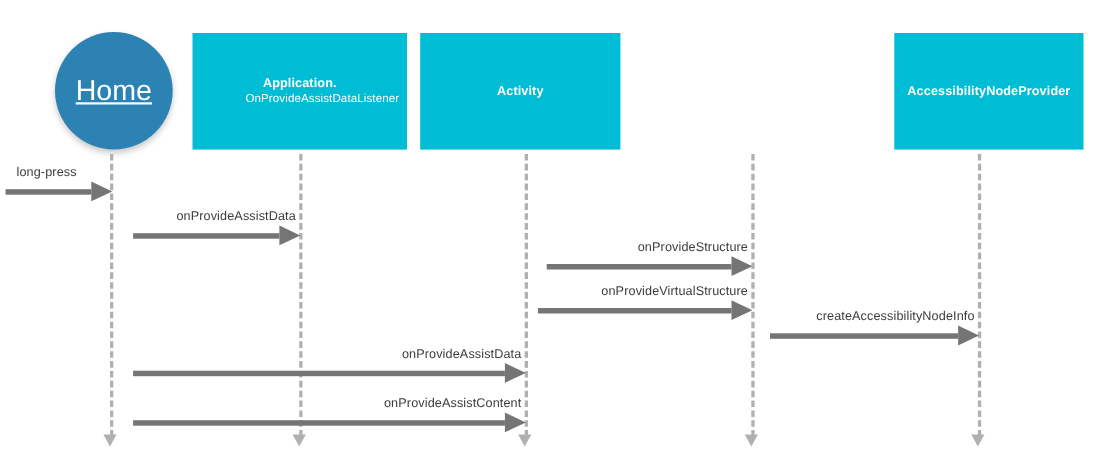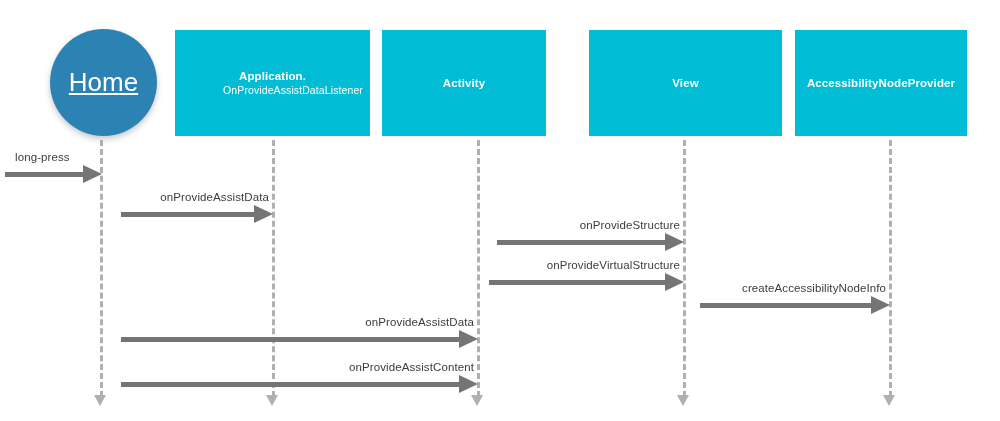--- a/index.html
+++ b/index.html
@@ -116,33 +116,28 @@
     <span>Home</span>
   </div>
 
   <div class="participant-box" style="left:175px; top:30px; width:195px; height:106px;">
     <div class="pb-label">
       <span>Application.</span>
       <span class="pb-sub">OnProvideAssistDataListener</span>
     </div>
   </div>
 
-  <div class="participant-box" style="left:382px; top:30px; width:164px; height:106px;">
+  <div class="participant-box" style="left:382px; top:30px; width:182px; height:106px;">
     <div class="pb-label">
       <span>Activity</span>
     </div>
   </div>
 
-  <div class="participant-box" style="left:589px; top:30px; width:193px; height:106px;">
-    <div class="pb-label">
-      <span>View</span>
-    </div>
-  </div>
 
-  <div class="participant-box" style="left:795px; top:30px; width:172px; height:106px;">
+  <div class="participant-box" style="left:813px; top:30px; width:172px; height:106px;">
     <div class="pb-label">
       <span>AccessibilityNodeProvider</span>
     </div>
   </div>
 
   <div class="lifeline" style="left:100px; top:140px; height:257px;"></div>
   <div class="lifeline-arrow" style="left:94px; top:395px;"></div>
 
   <div class="lifeline" style="left:272px; top:140px; height:257px;"></div>
   <div class="lifeline-arrow" style="left:266px; top:395px;"></div>

